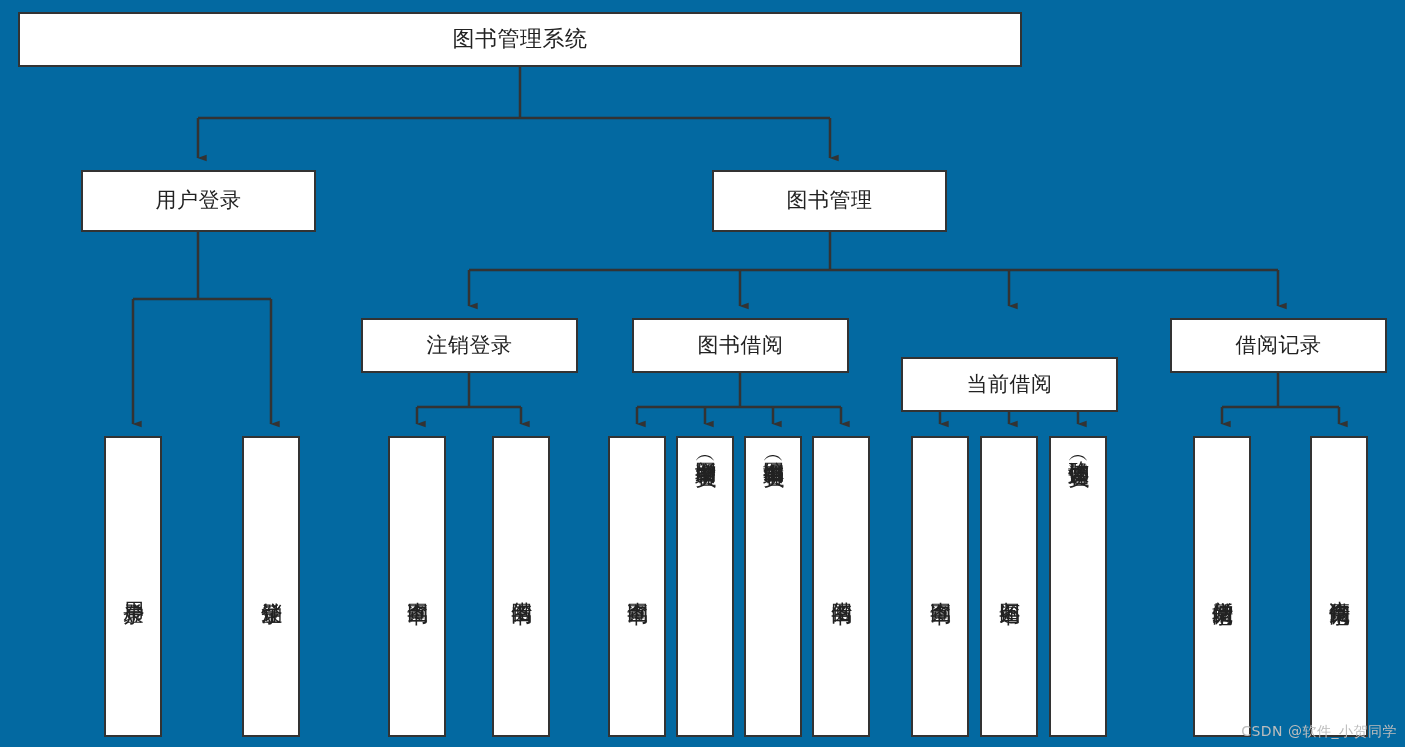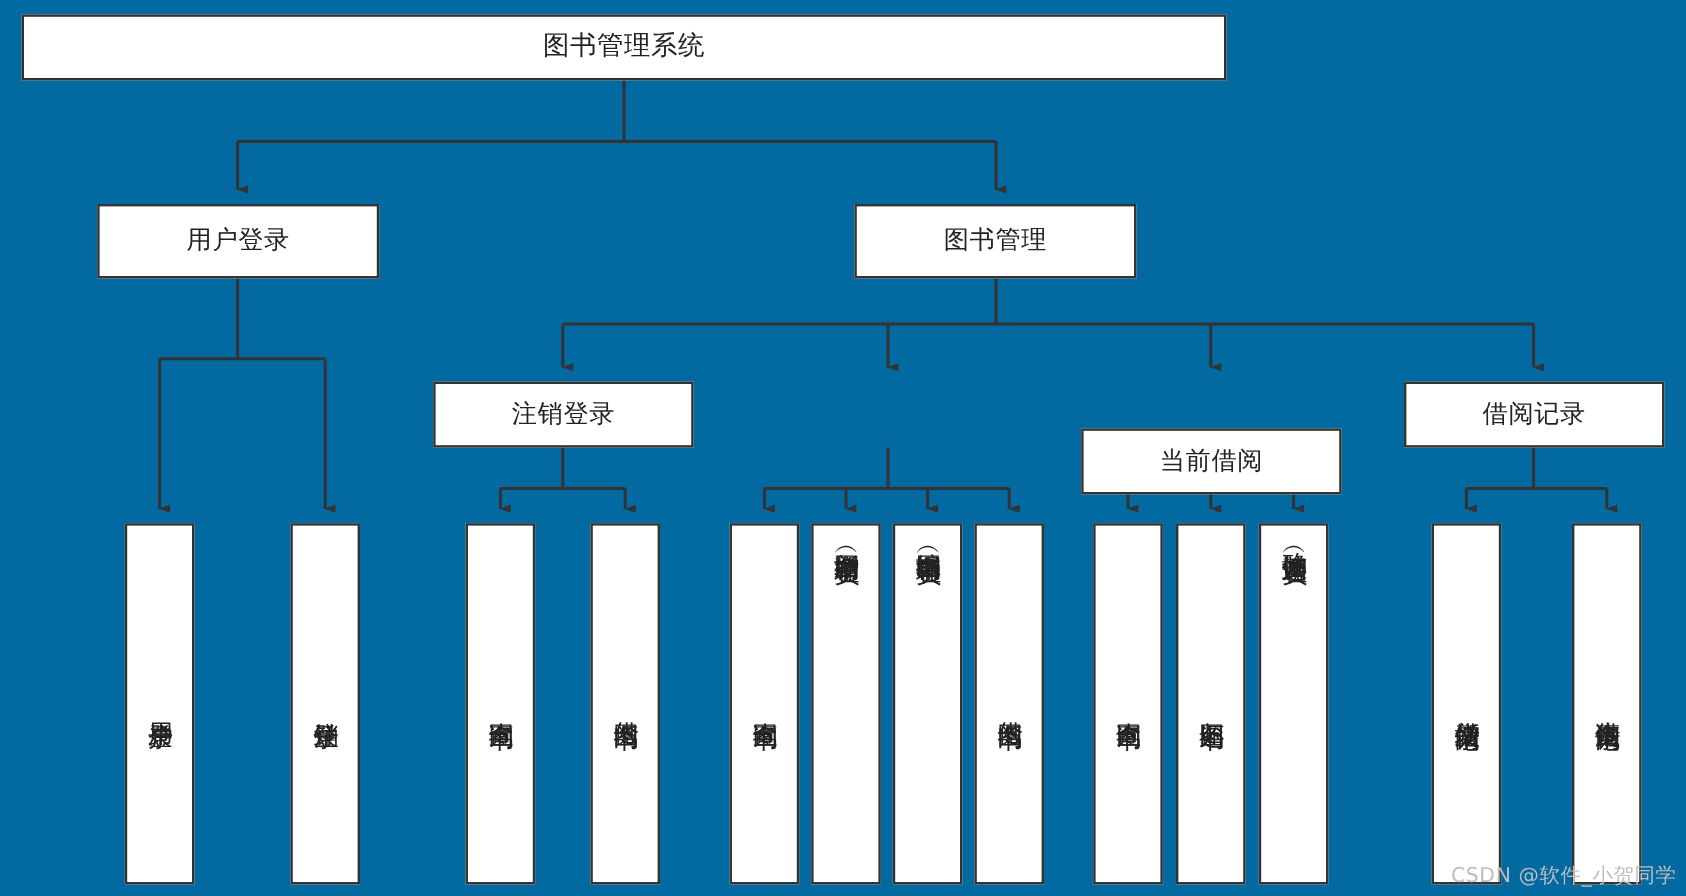--- a/index.html
+++ b/index.html
@@ -66,21 +66,21 @@
     text-align: center;
   }
   .leaf-box.tall-text .leaf-label-v {
     align-self: flex-start;
     margin-top: 6px;
   }
   .watermark {
     position: absolute;
     right: 8px;
     bottom: 6px;
-    font-size: 17px;
+    font-size: 14px;
     color: #bdbdbd;
     letter-spacing: 0.5px;
     white-space: nowrap;
     pointer-events: none;
   }
 </style>
 </head>
 <body>
 
 <div id="diagram-root">
@@ -142,20 +142,23 @@
   <div class="node-box" style="left:81px; top:170px; width:235px; height:62px;">
     <span class="node-label-h">用户登录</span>
   </div>
   <div class="node-box" style="left:712px; top:170px; width:235px; height:62px;align-items:center;">
     <span class="node-label-h">图书管理</span>
   </div>
 
   <div class="node-box" style="left:361px; top:318px; width:217px; height:55px;">
     <span class="node-label-h">注销登录</span>
   </div>
+  <div class="node-box" style="left:632px; top:318px; width:217px; height:55px;">
+    <span class="node-label-h">图书借阅</span>
+  </div>
   <div class="node-box" style="left:901px; top:318px; width:217px; height:55px;margin-top:39px;">
     <span class="node-label-h">当前借阅</span>
   </div>
   <div class="node-box" style="left:1170px; top:318px; width:217px; height:55px;font-family:Liberation Serif, serif;">
     <span class="node-label-h">借阅记录</span>
   </div>
 
   <div class="leaf-box" style="left:104px; top:436px; width:58px; height:301px;">
     <span class="leaf-label-v">用户登录</span>
   </div>

